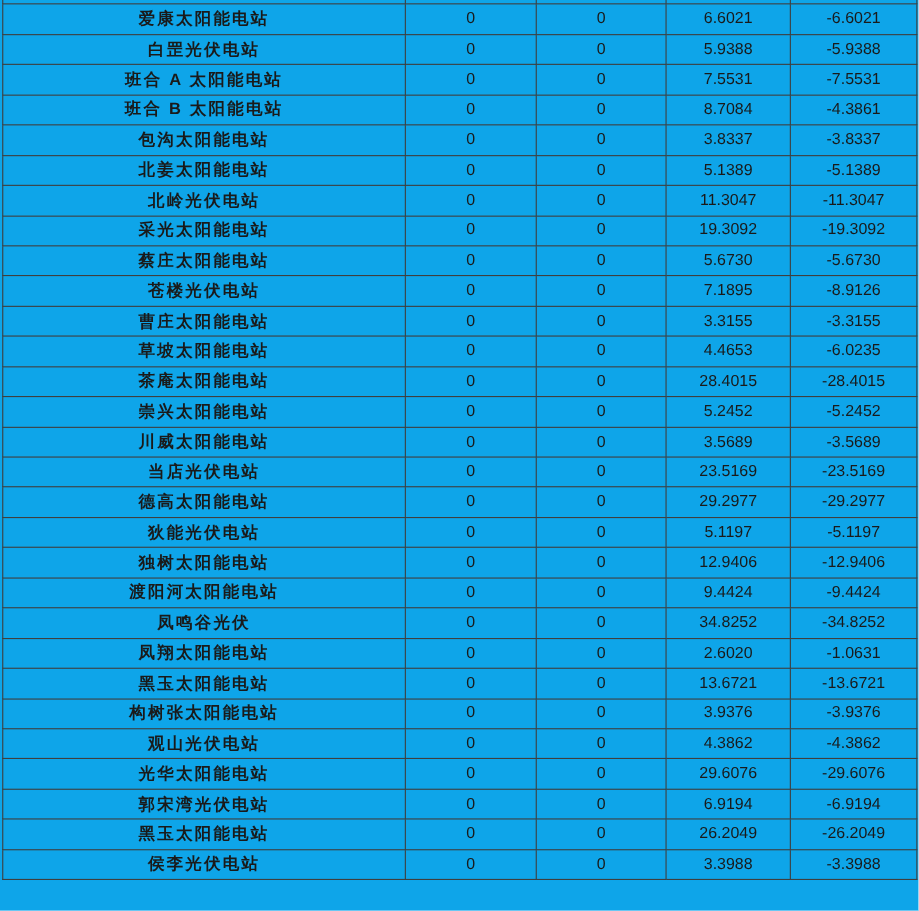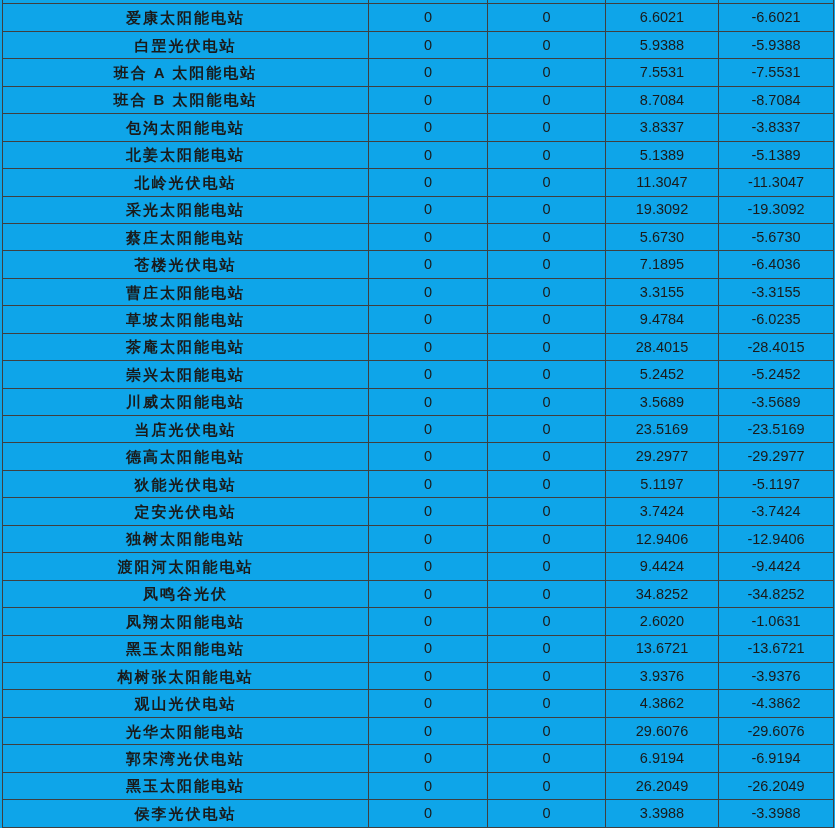--- a/index.html
+++ b/index.html
@@ -83,21 +83,21 @@
     <td>0</td>
     <td>0</td>
     <td>7.5531</td>
     <td>-7.5531</td>
   </tr>
         <tr>
     <td class="name-cell">班合 B 太阳能电站</td>
     <td>0</td>
     <td>0</td>
     <td>8.7084</td>
-    <td>-8.7084</td>
+    <td>-4.3861</td>
   </tr>
         <tr>
     <td class="name-cell">包沟太阳能电站</td>
     <td>0</td>
     <td>0</td>
     <td>3.8337</td>
     <td>-3.8337</td>
   </tr>
         <tr>
     <td class="name-cell">北姜太阳能电站</td>
@@ -125,34 +125,34 @@
     <td>0</td>
     <td>0</td>
     <td>5.6730</td>
     <td>-5.6730</td>
   </tr>
         <tr>
     <td class="name-cell">苍楼光伏电站</td>
     <td>0</td>
     <td>0</td>
     <td>7.1895</td>
-    <td>-6.4036</td>
+    <td>-8.9126</td>
   </tr>
         <tr>
     <td class="name-cell">曹庄太阳能电站</td>
     <td>0</td>
     <td>0</td>
     <td>3.3155</td>
     <td>-3.3155</td>
   </tr>
         <tr>
     <td class="name-cell">草坡太阳能电站</td>
     <td>0</td>
     <td>0</td>
-    <td>9.4784</td>
+    <td>4.4653</td>
     <td>-6.0235</td>
   </tr>
         <tr>
     <td class="name-cell">茶庵太阳能电站</td>
     <td>0</td>
     <td>0</td>
     <td>28.4015</td>
     <td>-28.4015</td>
   </tr>
         <tr>
@@ -182,27 +182,20 @@
     <td>0</td>
     <td>29.2977</td>
     <td>-29.2977</td>
   </tr>
         <tr>
     <td class="name-cell">狄能光伏电站</td>
     <td>0</td>
     <td>0</td>
     <td>5.1197</td>
     <td>-5.1197</td>
-  </tr>
-        <tr>
-    <td class="name-cell">定安光伏电站</td>
-    <td>0</td>
-    <td>0</td>
-    <td>3.7424</td>
-    <td>-3.7424</td>
   </tr>
         <tr>
     <td class="name-cell">独树太阳能电站</td>
     <td>0</td>
     <td>0</td>
     <td>12.9406</td>
     <td>-12.9406</td>
   </tr>
         <tr>
     <td class="name-cell">渡阳河太阳能电站</td>

